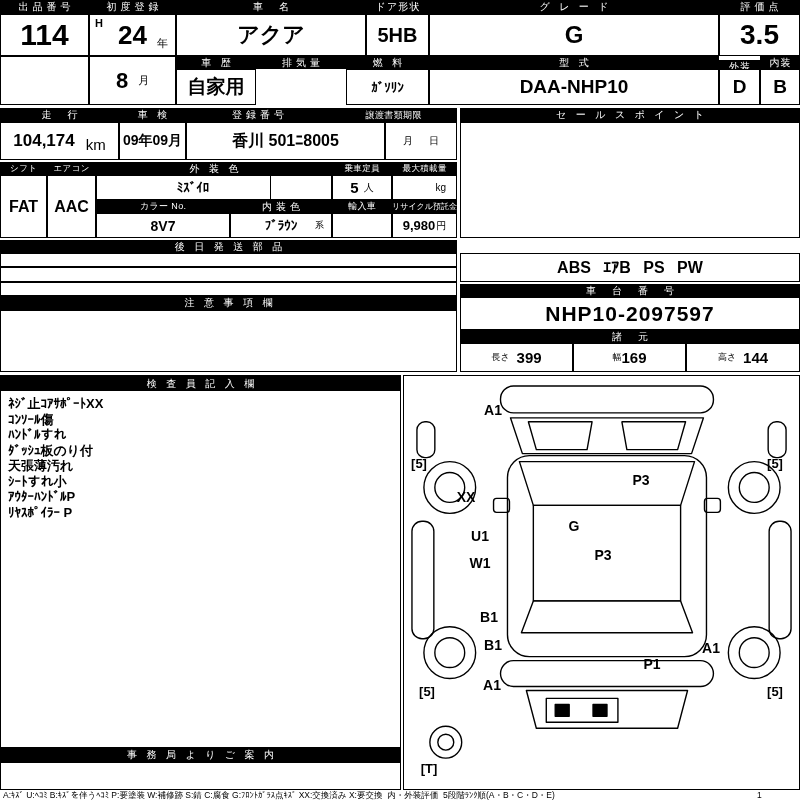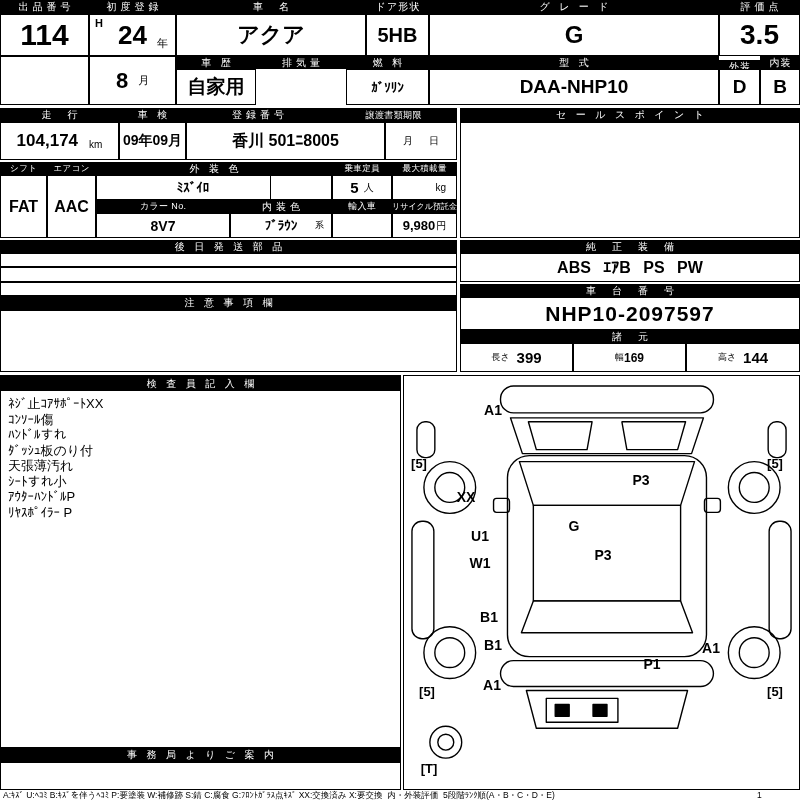--- a/index.html
+++ b/index.html
@@ -15,21 +15,21 @@
 .f8{font-size:8px;letter-spacing:0;text-indent:0}
 .f85{font-size:8.5px;letter-spacing:.04em;text-indent:.04em}
 .f9{font-size:9px;letter-spacing:.04em;text-indent:.04em}
 .v{font-weight:bold}
 .corner-tl{position:absolute;left:5px;top:2px;font-size:11px;font-weight:bold}
 .corner-br{position:absolute;right:7px;bottom:4px;font-size:11px;font-weight:normal}
 .big{font-size:26px;font-weight:bold}
 .sufm{font-size:11px;margin-left:10px;font-weight:normal}
 .u{font-weight:normal}
 .mark{position:absolute;transform:translate(-50%,-50%);font-weight:bold;font-size:14px;white-space:nowrap}
-.note{display:block;font-size:13px;font-weight:normal;line-height:15.5px;text-align:left}
+.note{display:block;font-size:13px;font-weight:bold;line-height:15.5px;text-align:left}
 .legend{white-space:pre;font-size:8.5px}
 </style>
 </head>
 <body>
 
 <div class="sheet">
 
   <div class="c h ls1" style="left:0;top:0;width:89px;height:14px">出品番号</div>
   <div class="c v" style="left:0;top:14px;width:89px;height:42px;font-size:30px">114</div>
   <div class="c" style="left:0;top:56px;width:89px;height:49px"></div>
@@ -69,21 +69,21 @@
   <div class="c v" style="left:429px;top:69px;width:290px;height:36px;font-size:19px">DAA-NHP10</div>
 
   <div class="c h" style="left:719px;top:60px;width:41px;height:13px">外装</div>
   <div class="c h" style="left:760px;top:56px;width:40px;height:13px">内装</div>
   <div class="c v" style="left:719px;top:69px;width:41px;height:36px;font-size:19px">D</div>
   <div class="c v" style="left:760px;top:69px;width:40px;height:36px;font-size:19px">B</div>
 
   <div class="c h ls3" style="left:0;top:108px;width:119px;height:14px">走行</div>
   <div class="c v" style="left:0;top:122px;width:119px;height:38px">
     <span style="font-size:17px">104,174</span>
-    <span class="u" style="font-size:10px;margin-left:11px;margin-top:6px">km</span>
+    <span class="u" style="font-size:15px;margin-left:11px;margin-top:6px">km</span>
   </div>
 
   <div class="c h ls2" style="left:119px;top:108px;width:67px;height:14px">車検</div>
   <div class="c v" style="left:119px;top:122px;width:67px;height:38px;font-size:14px">09年09月</div>
 
   <div class="c h ls1" style="left:186px;top:108px;width:144px;height:14px">登録番号</div>
   <div class="c v" style="left:186px;top:122px;width:199px;height:38px;font-size:16px">香川 501ﾆ8005</div>
 
   <div class="c h f9" style="left:330px;top:108px;width:127px;height:14px">譲渡書類期限</div>
   <div class="c" style="left:385px;top:122px;width:72px;height:38px">
@@ -132,34 +132,33 @@
     <span class="u" style="font-size:10px;margin-left:1px">円</span>
   </div>
 
   <div class="c h ls2" style="left:0;top:240px;width:457px;height:13px">後日発送部品</div>
   <div class="c" style="left:0;top:253px;width:457px;height:14px"></div>
   <div class="c" style="left:0;top:267px;width:457px;height:15px"></div>
   <div class="c" style="left:0;top:282px;width:457px;height:14px"></div>
   <div class="c h ls2" style="left:0;top:296px;width:457px;height:14px">注意事項欄</div>
   <div class="c" style="left:0;top:310px;width:457px;height:62px"></div>
 
-  <div class="c h ls3" style="left:460px;top:240px;width:340px;height:13px">純正装備</div>
   <div class="c v" style="left:460px;top:253px;width:340px;height:29px;font-size:16px;word-spacing:8px">ABS ｴｱB PS PW</div>
 
   <div class="c h ls3" style="left:460px;top:284px;width:340px;height:13px">車台番号</div>
   <div class="c v" style="left:460px;top:297px;width:340px;height:33px;font-size:21px;letter-spacing:1px">NHP10-2097597</div>
 
   <div class="c h ls3" style="left:460px;top:330px;width:340px;height:13px">諸元</div>
   <div class="c" style="left:460px;top:343px;width:113px;height:29px">
     <span class="u" style="font-size:9px">長さ</span>
     <span class="v" style="font-size:15px;margin-left:7px">399</span>
   </div>
   <div class="c" style="left:573px;top:343px;width:113px;height:29px">
     <span class="u" style="font-size:9px">幅</span>
-    <span class="v" style="font-size:12px;">169</span>
+    <span class="v" style="font-size:15px;">169</span>
   </div>
   <div class="c" style="left:686px;top:343px;width:114px;height:29px">
     <span class="u" style="font-size:9px">高さ</span>
     <span class="v" style="font-size:15px;margin-left:7px">144</span>
   </div>
 
   <div class="c" style="left:0;top:375px;width:401px;height:415px;display:block">
     <div class="c h ls2" style="left:0;top:0;width:399px;height:15px">検査員記入欄</div>
     <div style="position:absolute;left:7px;top:20px">
       <span class="note">ﾈｼﾞ止ｺｱｻﾎﾟｰﾄXX</span>

